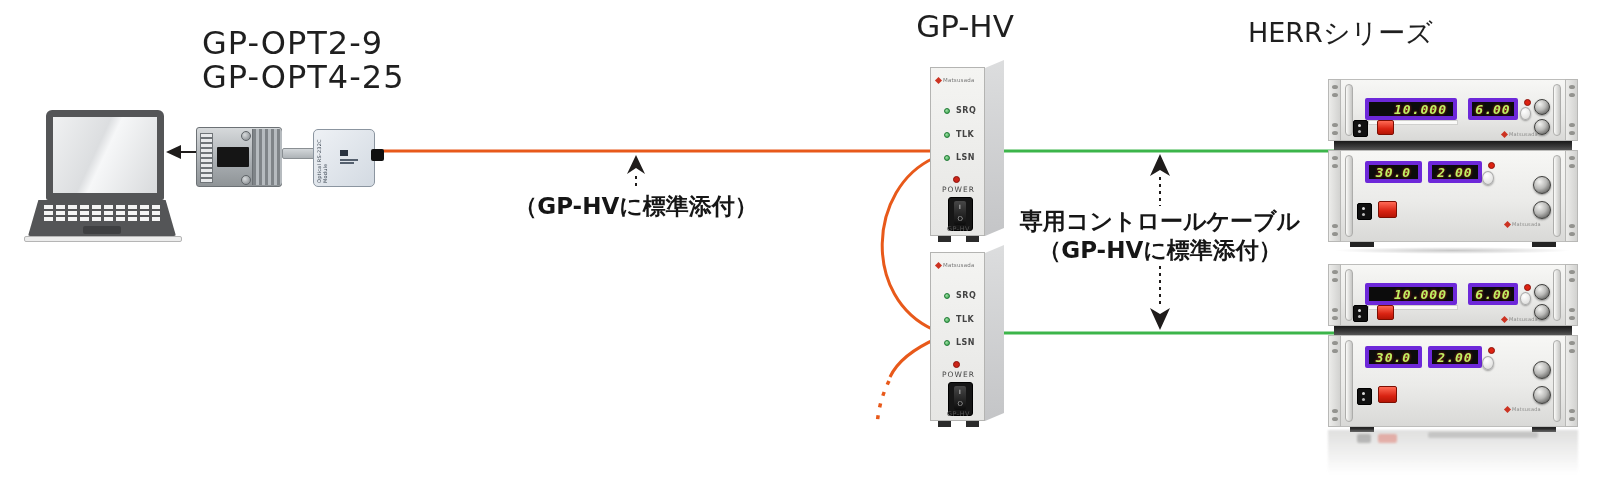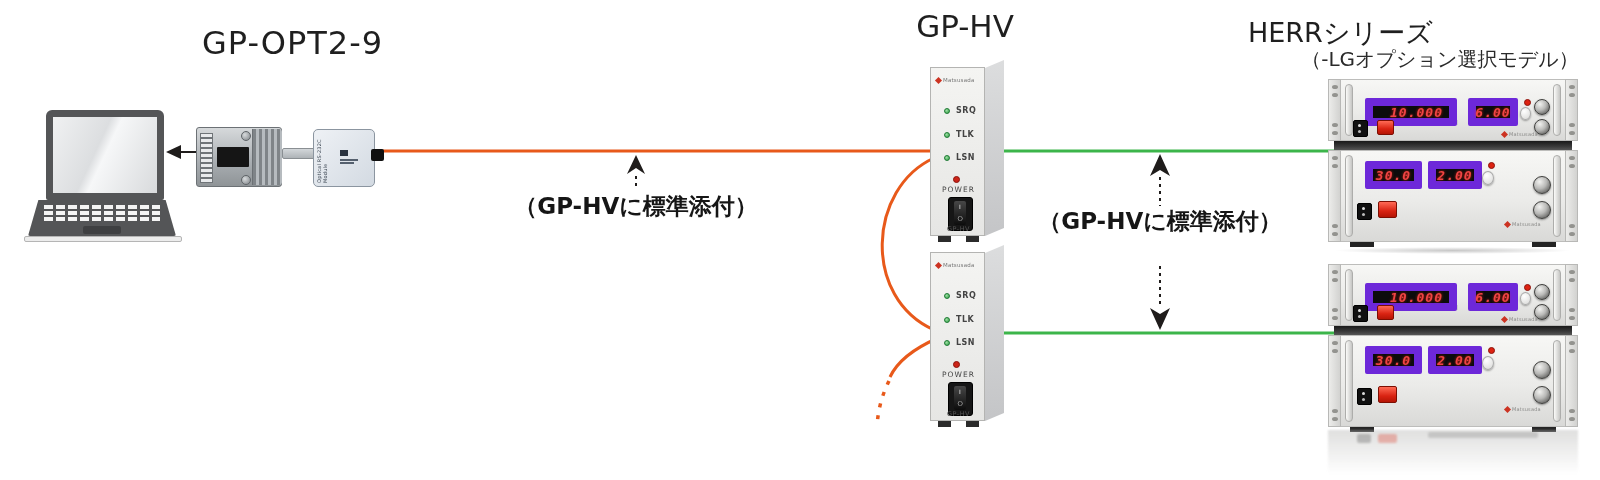--- a/index.html
+++ b/index.html
@@ -95,22 +95,22 @@
   .ear.l{left:0}.ear.r{right:0}
   .ear::before{content:"";position:absolute;left:3px;top:5px;width:6px;height:4px;border-radius:50%;
         background:#93938f;box-shadow:0 8px 0 #93938f}
   .ear::after{content:"";position:absolute;left:3px;bottom:5px;width:6px;height:4px;border-radius:50%;
         background:#93938f;box-shadow:0 -8px 0 #93938f}
   .ps-body{position:absolute;left:12px;right:12px;top:0;bottom:0;box-sizing:border-box;border-radius:1px;
         background:linear-gradient(180deg,#f7f7f5 0%,#ebebe9 55%,#d9d9d7 100%);border:1px solid #bdbdbb}
   .handle{position:absolute;top:5px;bottom:5px;width:8px;border-radius:4px;box-sizing:border-box;
         background:linear-gradient(90deg,#fbfbf9,#c6c6c4);border:1px solid #adadab}
   .handle.l{left:17px}.handle.r{right:17px}
-  .disp{position:absolute;height:28px;box-sizing:border-box;background:#0c0c0c;border:8px solid #6d28d9;
-        border-radius:2px;color:#ef4444;font-family:"DejaVu Sans Mono","Liberation Mono",monospace;
+  .disp{position:absolute;height:22px;box-sizing:border-box;background:#0c0c0c;border:4px solid #6d28d9;
+        border-radius:2px;color:#bef264;font-family:"DejaVu Sans Mono","Liberation Mono",monospace;
         font-style:italic;font-weight:bold;font-size:13px;letter-spacing:1px;
         display:flex;align-items:center;justify-content:center;
         text-shadow:0 0 3px rgba(255,40,20,.7)}
   .strip{position:absolute;height:5px;background:#fafaf8;border:1px solid #d0d0ce;box-sizing:border-box}
   .redled{position:absolute;width:5px;height:5px;border-radius:50%;background:#dd2211;border:1px solid #8c130c}
   .wknob{position:absolute;border-radius:50%;background:radial-gradient(circle at 35% 30%,#fff,#d8d8d6);
         border:1px solid #aaa;box-shadow:0 1px 2px rgba(0,0,0,.35);box-sizing:border-box}
   .knob{position:absolute;border-radius:50%;box-sizing:border-box;border:1px solid #3f3f3d;
         background:radial-gradient(circle at 35% 30%,#f2f2f0,#b9b9b7 45%,#6f6f6d 78%,#4a4a48);
         box-shadow:0 1px 2px rgba(0,0,0,.4)}
@@ -154,20 +154,21 @@
 
   <div class="abs laptop-screen"></div>
   <div class="abs laptop-base">
     <div class="laptop-keys"></div>
     <div class="laptop-pad"></div>
   </div>
   <div class="abs laptop-lip"></div>
 
   <div class="abs gpopt">
     <div>GP-OPT2-9</div>
+    <div>GP-OPT4-25</div>
   </div>
 
   <div class="abs dsub">
     <div class="dsub-pins"></div>
     <div class="dsub-label"></div>
     <div class="dsub-hood"></div>
     <div class="screw" style="left:44px;top:3px"></div>
     <div class="screw" style="left:44px;top:47px"></div>
   </div>
   <div class="abs adapter-cable"></div>
@@ -177,26 +178,26 @@
     <div class="optmod-port"></div>
   </div>
 
   <div class="abs note">
   </div>
 
   <div class="abs cable-label" id="optical-label">
     <div>（GP-HVに標準添付）</div>
   </div>
   <div class="abs cable-label" id="control-label">
+    <div>専用コントロールケーブル</div>
     <div>（GP-HVに標準添付）</div>
   </div>
 
   <div class="abs gphv-title">GP-HV</div>
   <div class="abs herr-title">HERRシリーズ</div>
-  <div class="abs herr-subtitle">（-LGオプション選択モデル）</div>
 
   <div class="abs gphv" style="left:930px;top:60px">
     <div class="gphv-side"></div>
     <div class="gphv-front">
       <div class="brandrow">
         <span class="dia"></span>
         <span class="brandtxt">Matsusada</span>
       </div>
       <div class="gphv-led" style="top:38px">
         <span class="dot"></span>

